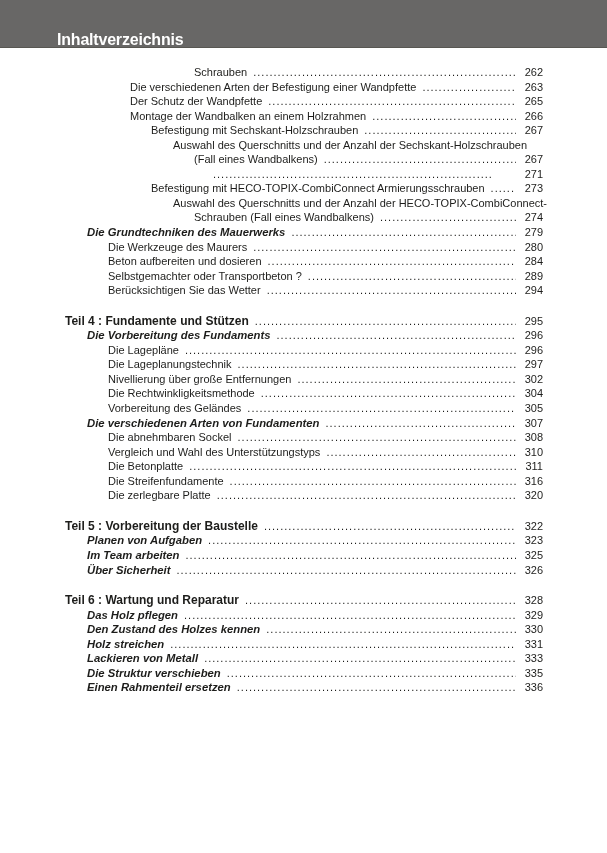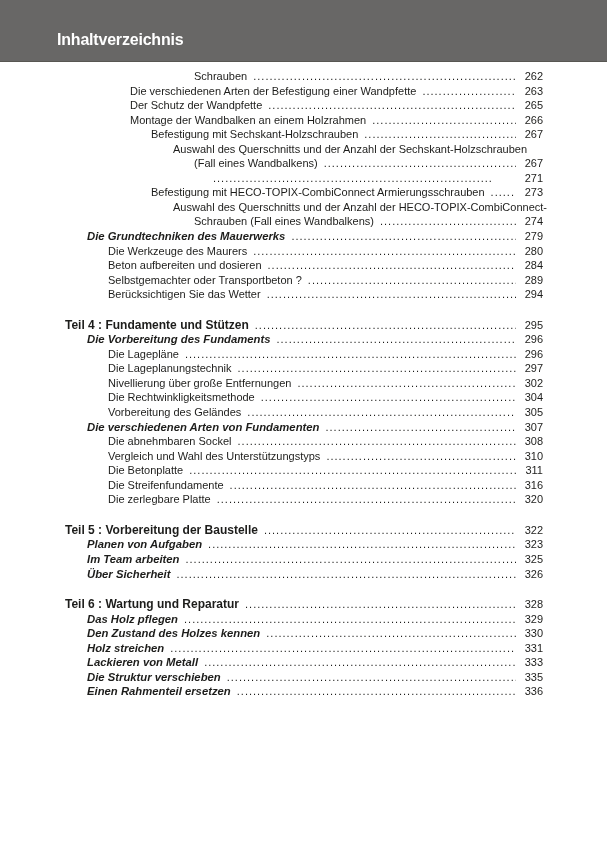--- a/index.html
+++ b/index.html
@@ -7,35 +7,35 @@
     position: relative;
     width: 607px;
     height: 853px;
     background: #ffffff;
     overflow: hidden;
     font-family: "Liberation Sans", "DejaVu Sans", sans-serif;
     color: #1d1d1b;
   }
   .topbar {
     box-sizing: border-box;
-    height: 62px;
+    height: 48px;
     background: #686766;
     border-bottom: 1px solid #585752;
     padding: 32px 0 0 57px;
   }
   .title {
     margin: 0;
     font-size: 16px;
     font-weight: bold;
     letter-spacing: -0.2px;
     color: #ffffff;
     line-height: 1;
   }
   .content {
-    padding-top: 7px;
+    padding-top: 17px;
   }
   .row {
     display: flex;
     align-items: baseline;
     margin-right: 64px;
     font-size: 11px;
     line-height: 14.55px;
     height: 14.55px;
     white-space: nowrap;
   }

